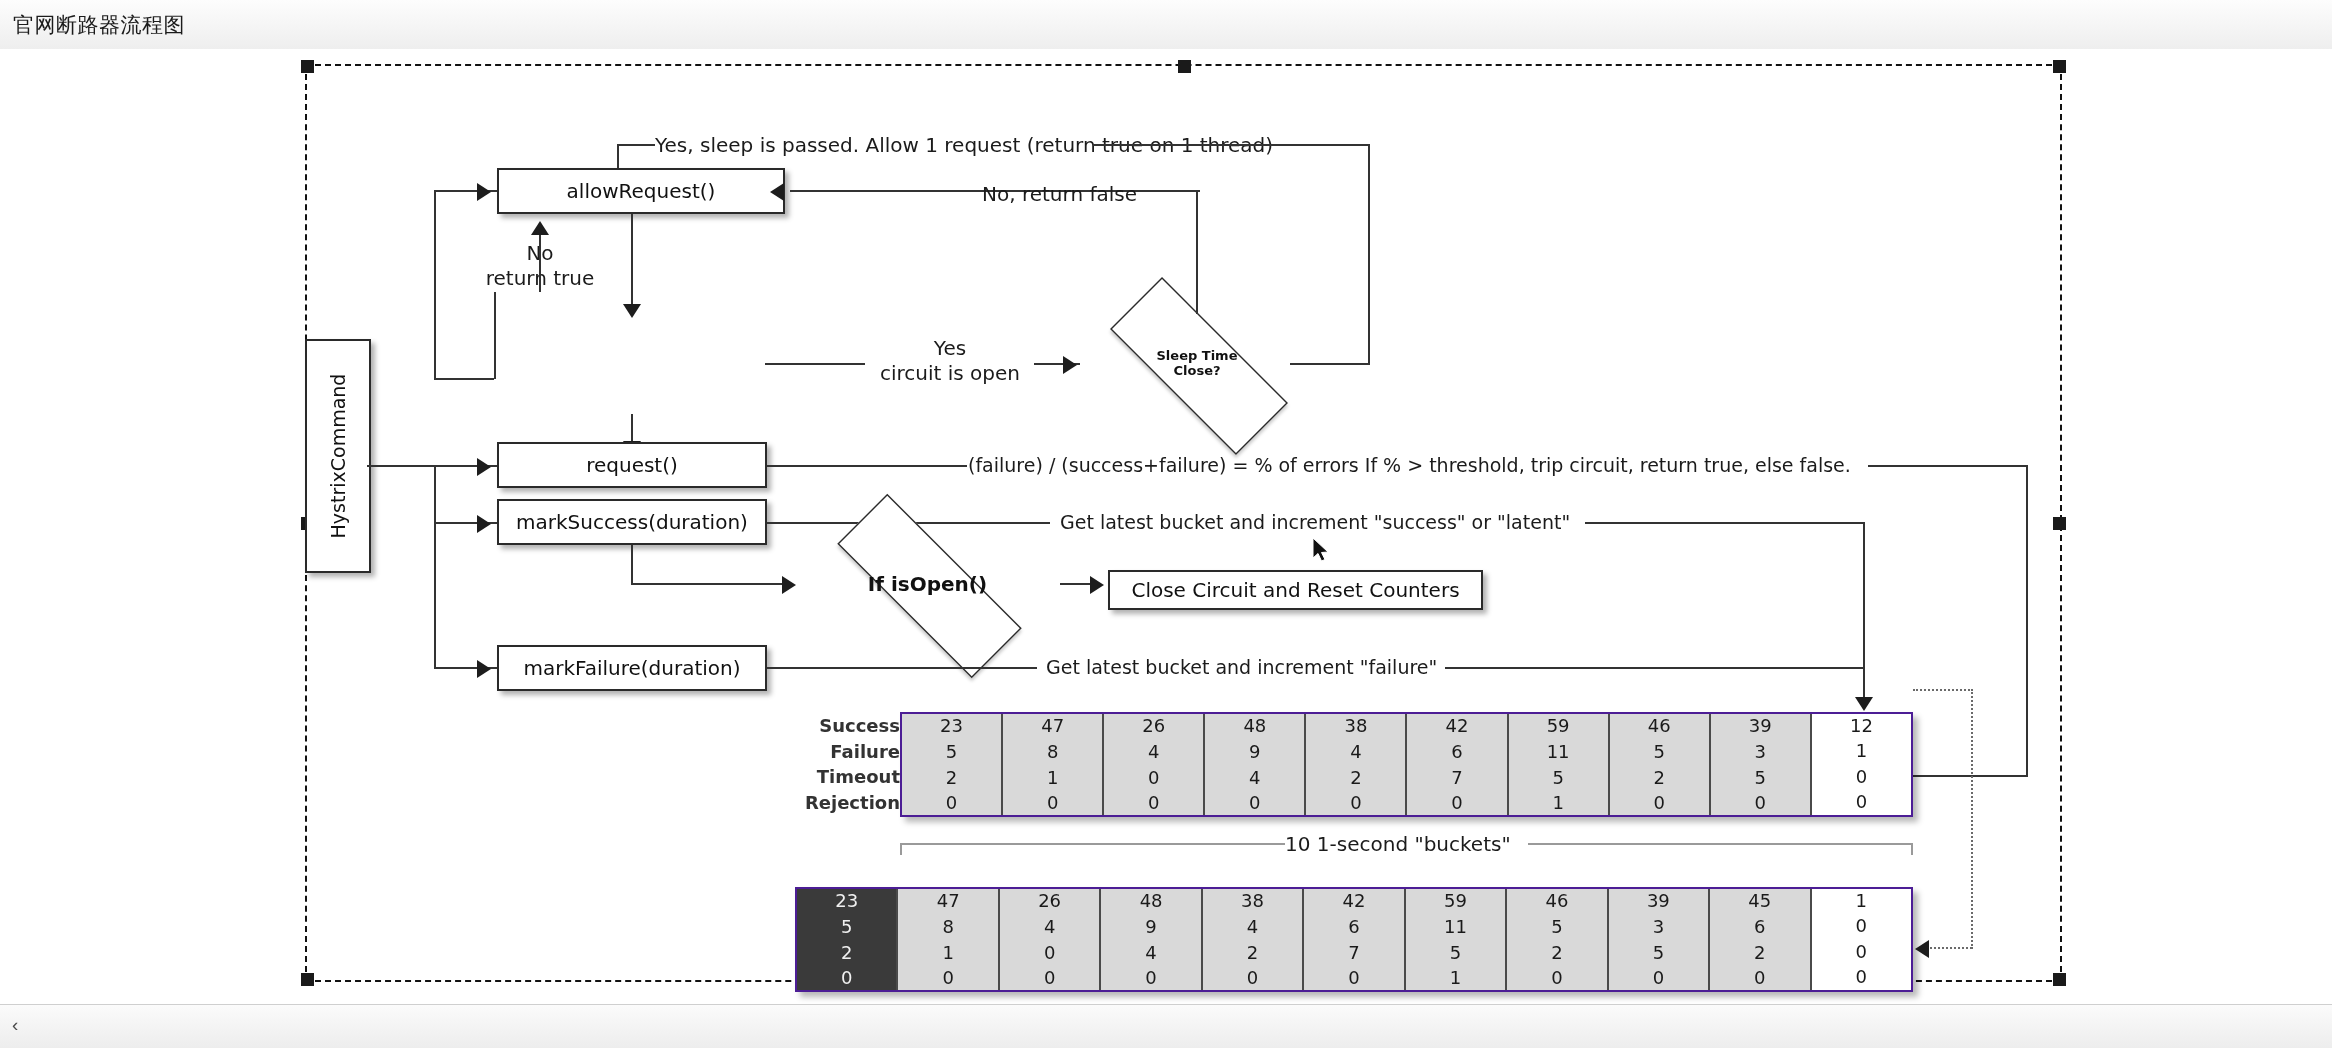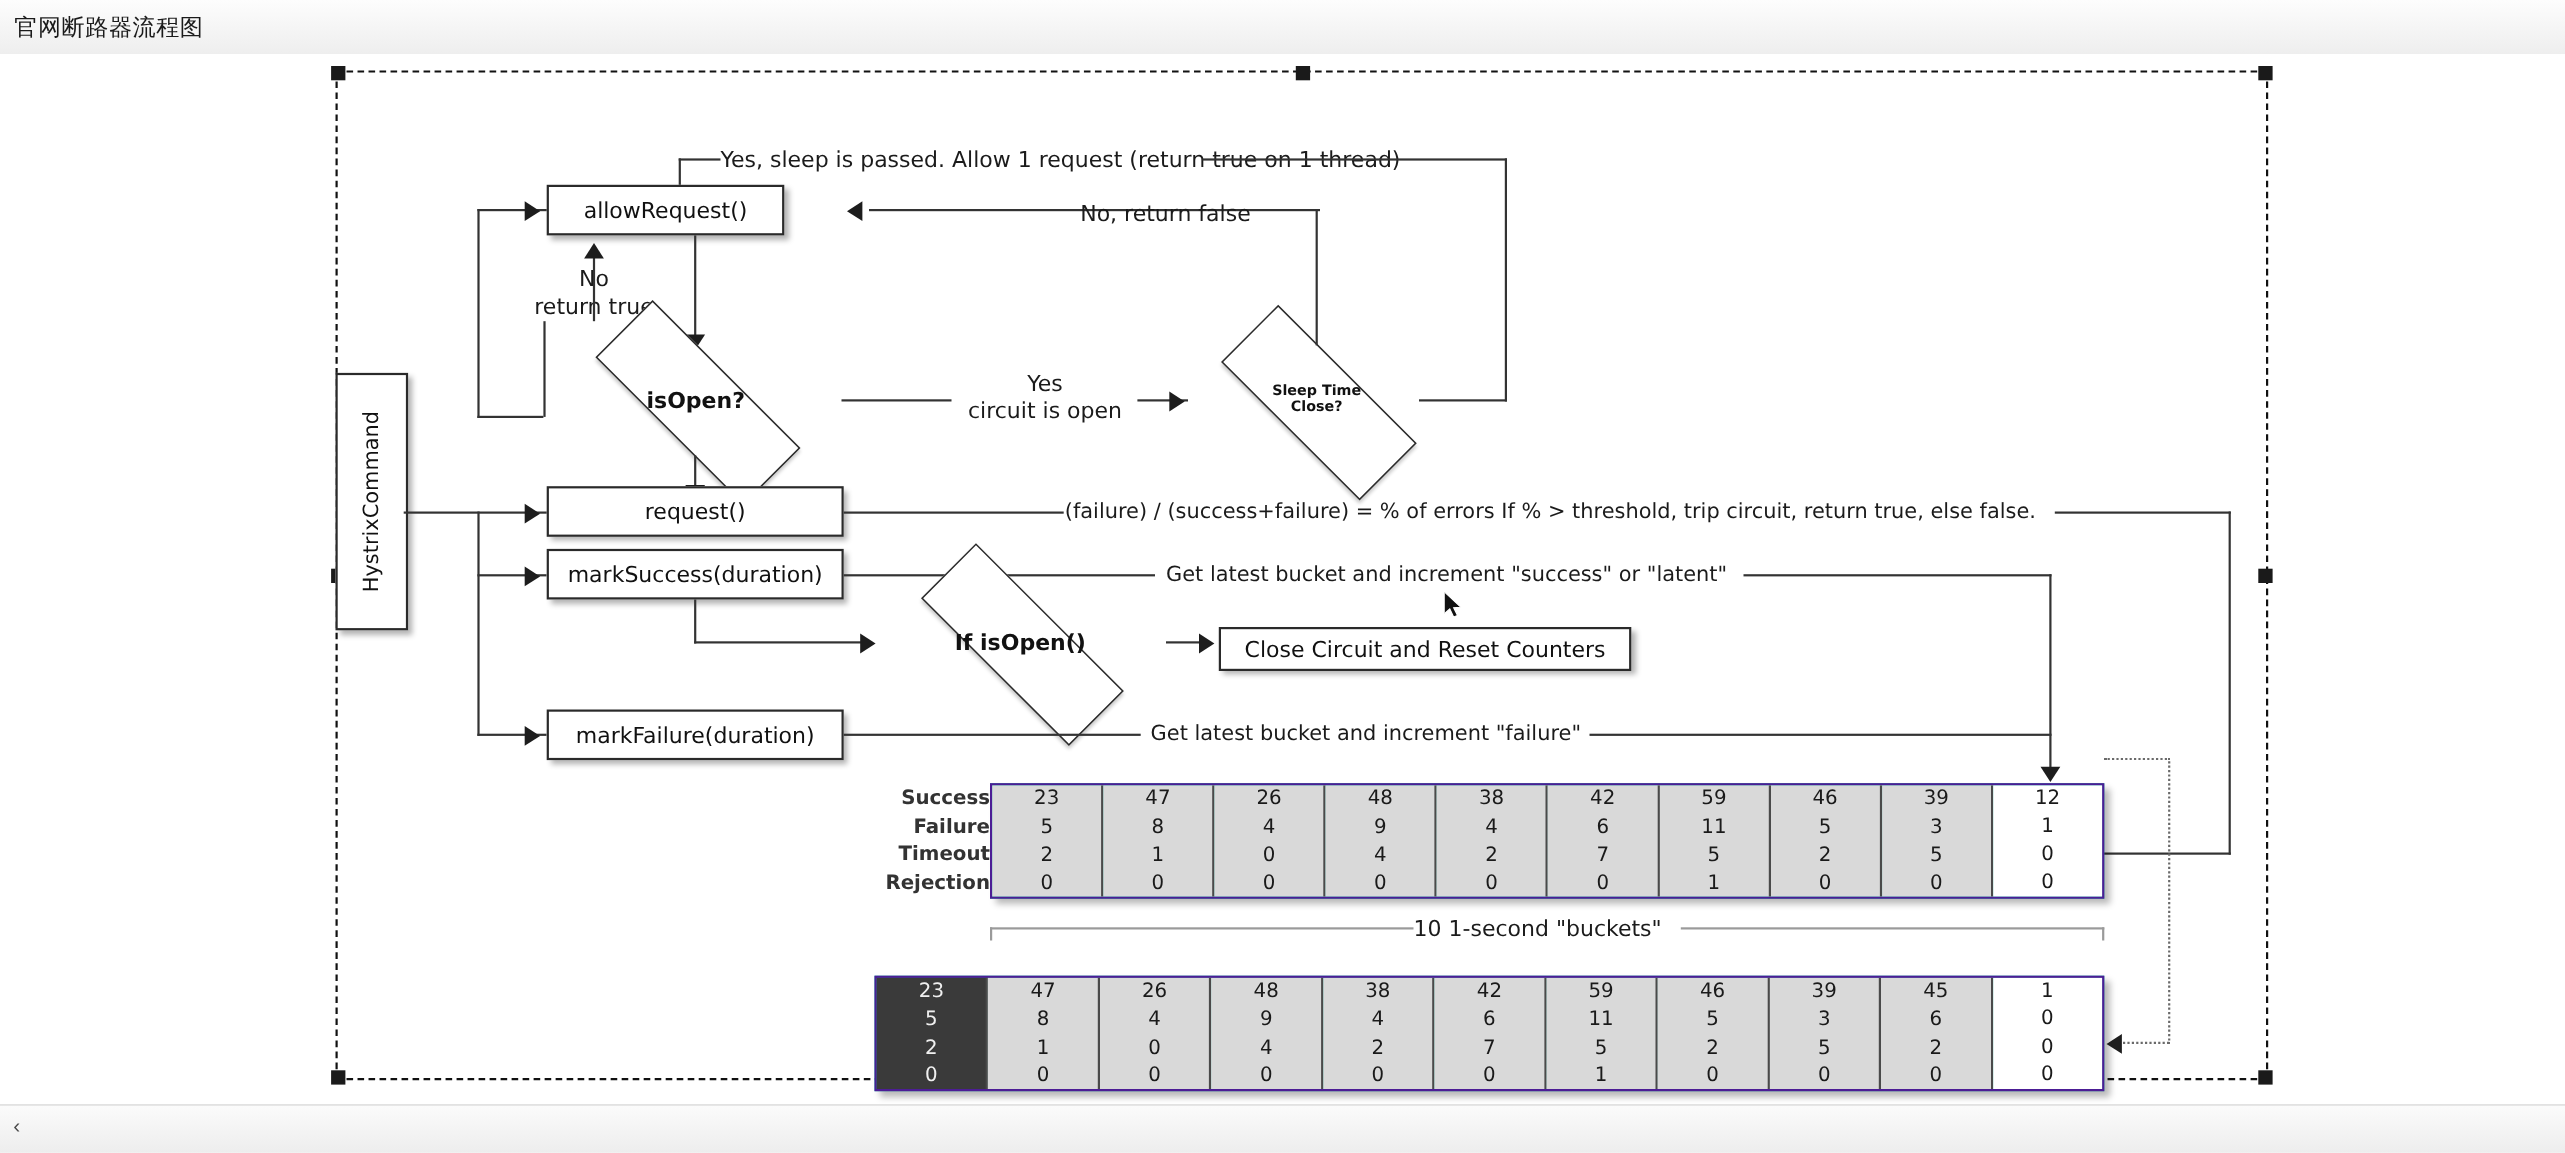--- a/index.html
+++ b/index.html
@@ -103,21 +103,21 @@
       <div id="hystrix">
         <span>HystrixCommand</span>
       </div>
 
       <div class="lbl" style="left:655px;top:84px;font-size:20px;">Yes, sleep is passed.  Allow 1 request (return true on 1 thread)</div>
 
       <div class="ln lnh" style="left:617px;top:95px;width:38px;"></div>
       <div class="ln lnv" style="left:617px;top:95px;height:44px;"></div>
       <div class="arw arw-d" style="left:608px;top:130px;"></div>
 
-      <div class="node" style="left:497px;top:119px;width:216px;height:46px;font-size:20px;">
+      <div class="node" style="left:497px;top:119px;width:288px;height:46px;font-size:20px;">
         <span>allowRequest()</span>
       </div>
 
       <div class="ln lnh" style="left:790px;top:141px;width:410px;"></div>
       <div class="arw arw-r" style="left:770px;top:134px;transform:rotate(180deg);"></div>
       <div class="lbl" style="left:982px;top:133px;font-size:20px;">No, return false</div>
 
       <div class="ln lnh" style="left:434px;top:141px;width:63px;"></div>
       <div class="ln lnv" style="left:434px;top:141px;height:190px;"></div>
       <div class="ln lnh" style="left:434px;top:329px;width:60px;"></div>
@@ -127,24 +127,20 @@
         <span>No</span><br>
         <span>return true</span>
       </div>
       <div class="ln lnv" style="left:539px;top:185px;height:58px;"></div>
       <div class="arw arw-u" style="left:531px;top:172px;"></div>
       <div class="ln lnv" style="left:494px;top:243px;height:87px;"></div>
 
       <div class="ln lnv" style="left:631px;top:165px;height:98px;"></div>
       <div class="arw arw-d" style="left:623px;top:255px;"></div>
 
-      <div class="dia" style="left:500px;top:265px;width:265px;height:100px;">
-        <div class="shp"></div>
-        <div class="txt" style="font-size:20px;">isOpen?</div>
-      </div>
 
       <div class="ln lnh" style="left:765px;top:314px;width:100px;"></div>
       <div class="lbl" style="left:866px;top:287px;font-size:20px;text-align:center;width:168px;">
         <span>Yes</span><br>
         <span>circuit is open</span>
       </div>
       <div class="ln lnh" style="left:1034px;top:314px;width:46px;"></div>
       <div class="arw arw-r" style="left:1063px;top:307px;"></div>
 
       <div class="dia" style="left:1073px;top:265px;width:248px;height:100px;">

